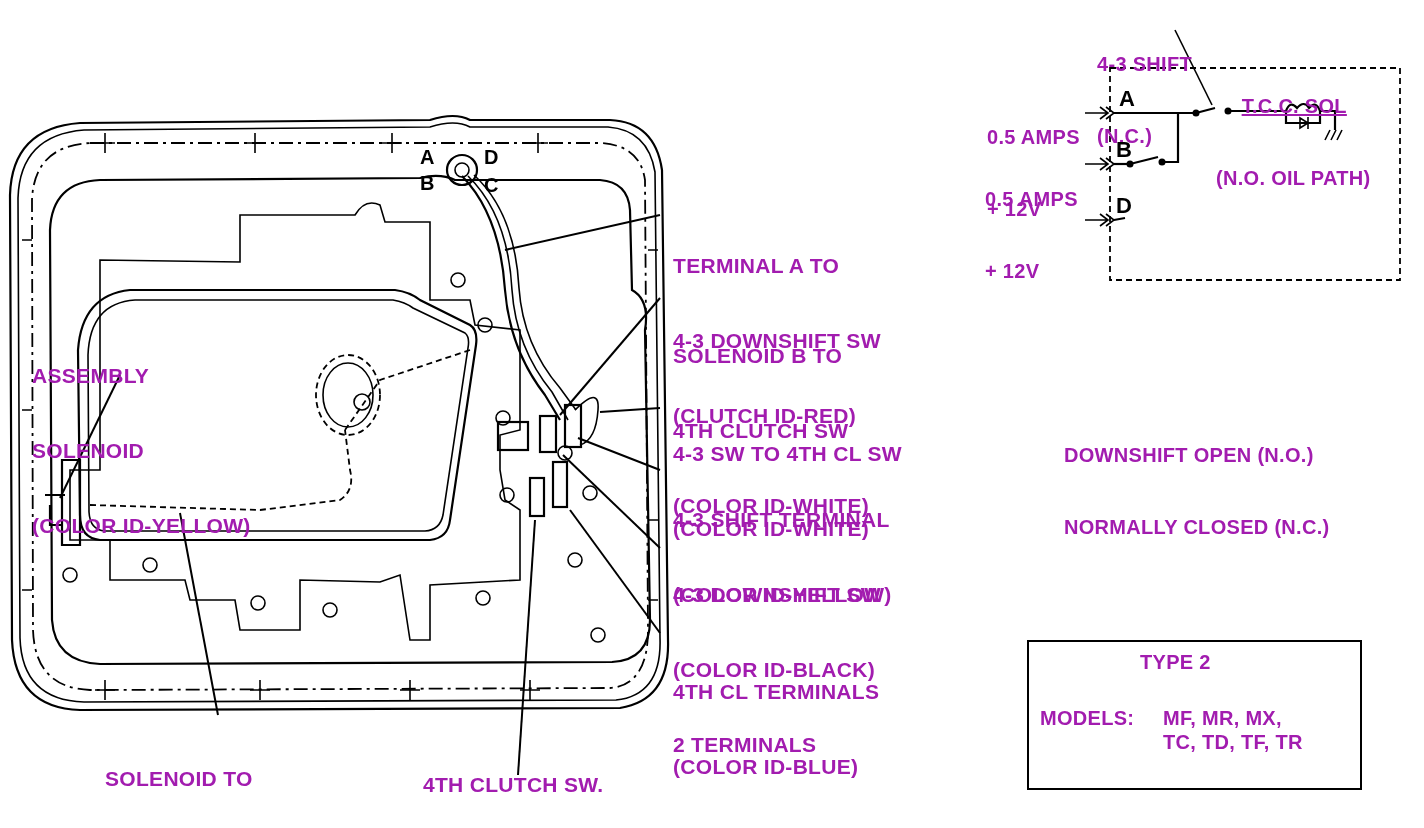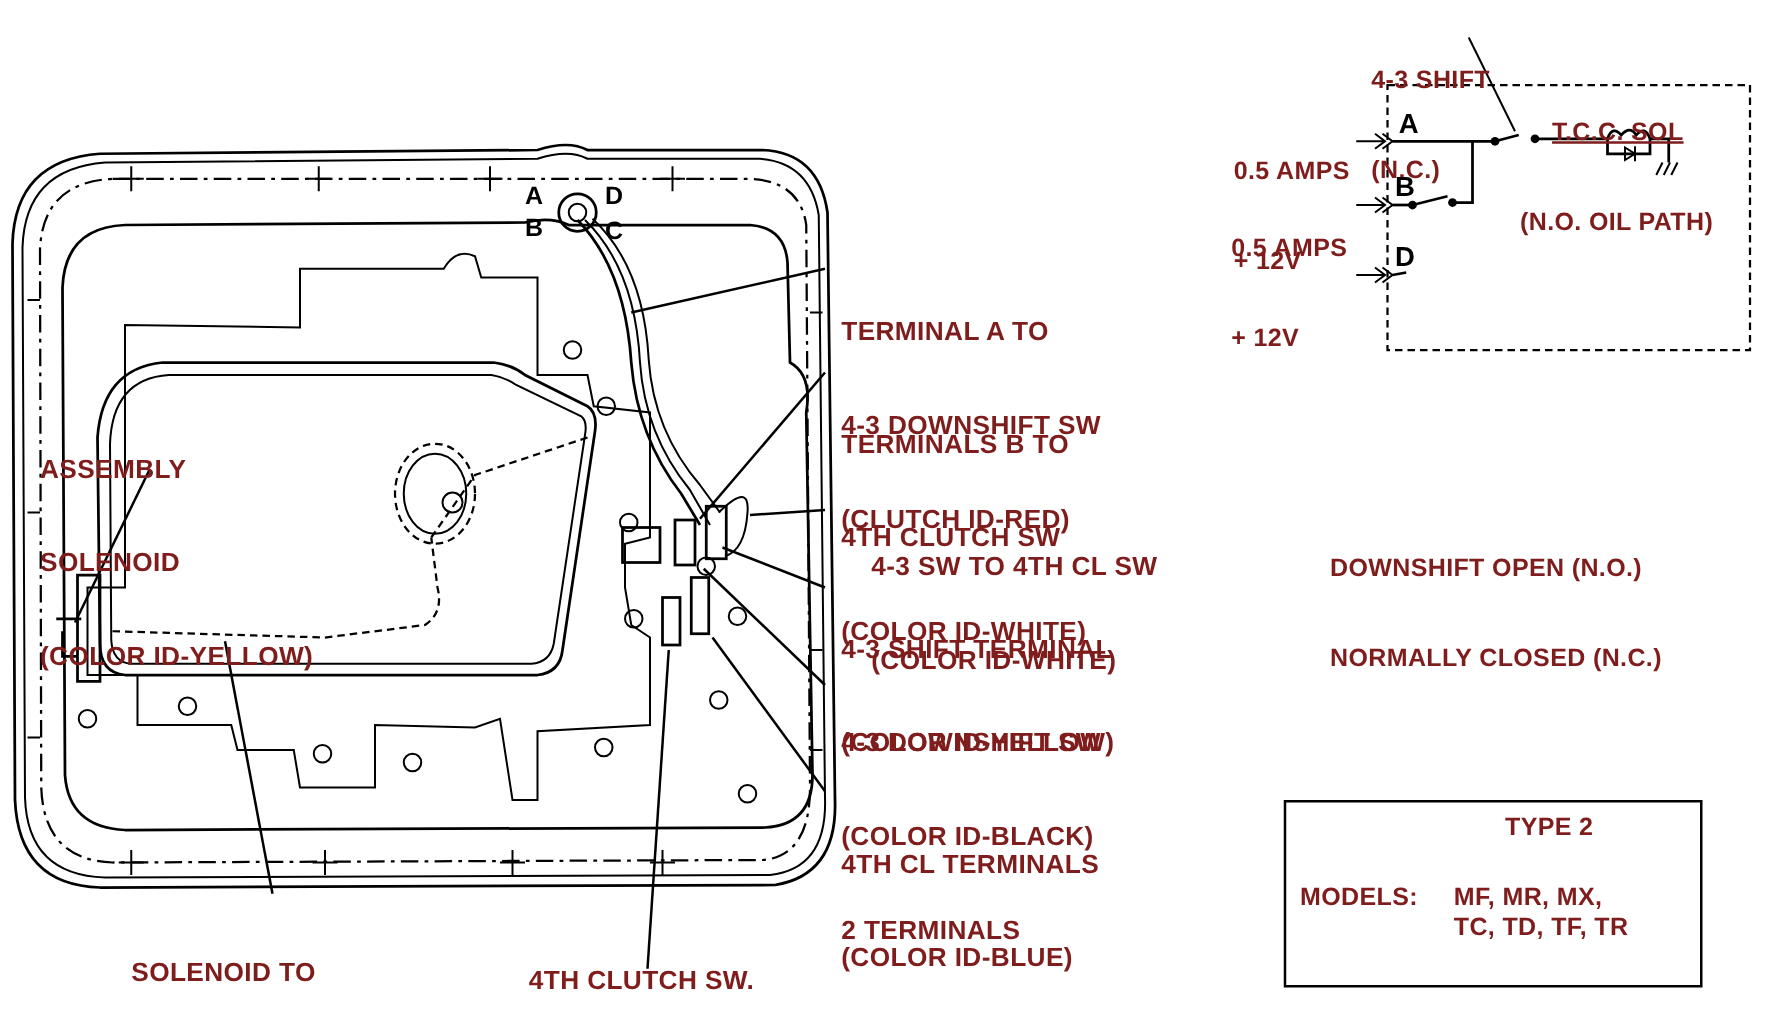--- a/index.html
+++ b/index.html
@@ -4,21 +4,21 @@
   <style>
     html, body { margin: 0; padding: 0; background: #ffffff; }
     body { width: 1424px; height: 828px; position: relative; overflow: hidden; }
     #stage { position: absolute; left: 0; top: 0; width: 1424px; height: 828px; }
     .lbl {
       position: absolute;
       font-family: "Liberation Sans", "DejaVu Sans", sans-serif;
       font-weight: bold;
       font-size: 21px;
       line-height: 25px;
-      color: #7f1d1d;
+      color: #a21caf;
       white-space: pre;
       letter-spacing: 0.3px;
     }
     .lbl .ln { display: block; }
     .sm { font-size: 20px; line-height: 24px; }
     .term {
       position: absolute;
       font-family: "Liberation Sans", "DejaVu Sans", sans-serif;
       font-weight: 900;
       font-size: 20px;
@@ -170,25 +170,25 @@
     
     
   </div>
 
   <div class="lbl" style="left:673px;top:203px;">
     <span class="ln">TERMINAL A TO</span>
     <span class="ln">4-3 DOWNSHIFT SW</span>
     <span class="ln">(CLUTCH ID-RED)</span>
   </div>
   <div class="lbl" style="left:673px;top:293px;">
-    <span class="ln">TERMINALS B TO</span>
+    <span class="ln">SOLENOID B TO</span>
     <span class="ln">4TH CLUTCH SW</span>
     <span class="ln">(COLOR ID-WHITE)</span>
   </div>
-  <div class="lbl" style="left:673px;top:391px;margin-left:24px;">
+  <div class="lbl" style="left:673px;top:391px;">
     <span class="ln">4-3 SW TO 4TH CL SW</span>
     <span class="ln">(COLOR ID-WHITE)</span>
   </div>
   <div class="lbl" style="left:673px;top:457px;">
     <span class="ln">4-3 SHIFT TERMINAL</span>
     <span class="ln">(COLOR ID-YELLOW)</span>
   </div>
   <div class="lbl" style="left:673px;top:532px;">
     <span class="ln">4-3 DOWNSHIFT SW</span>
     <span class="ln">(COLOR ID-BLACK)</span>
@@ -218,18 +218,18 @@
   </div>
   <span class="term" style="left:1116px;top:137px;font-size:22px;">B</span>
   <span class="term" style="left:1116px;top:193px;font-size:22px;">D</span>
 
   <div class="lbl sm" style="left:1064px;top:395px;">
     <span class="ln">DOWNSHIFT OPEN (N.O.)</span>
     <span class="ln">NORMALLY CLOSED (N.C.)</span>
   </div>
 
   <div class="legend-box"></div>
-  <div class="lbl sm" style="left:1204px;top:650px;">TYPE 2</div>
+  <div class="lbl sm" style="left:1140px;top:650px;">TYPE 2</div>
   <div class="lbl sm" style="left:1040px;top:706px;">MODELS:</div>
   <div class="lbl sm" style="left:1163px;top:706px;">MF, MR, MX,</div>
   <div class="lbl sm" style="left:1163px;top:730px;">TC, TD, TF, TR</div>
 
 </div>
 
 </body></html>

